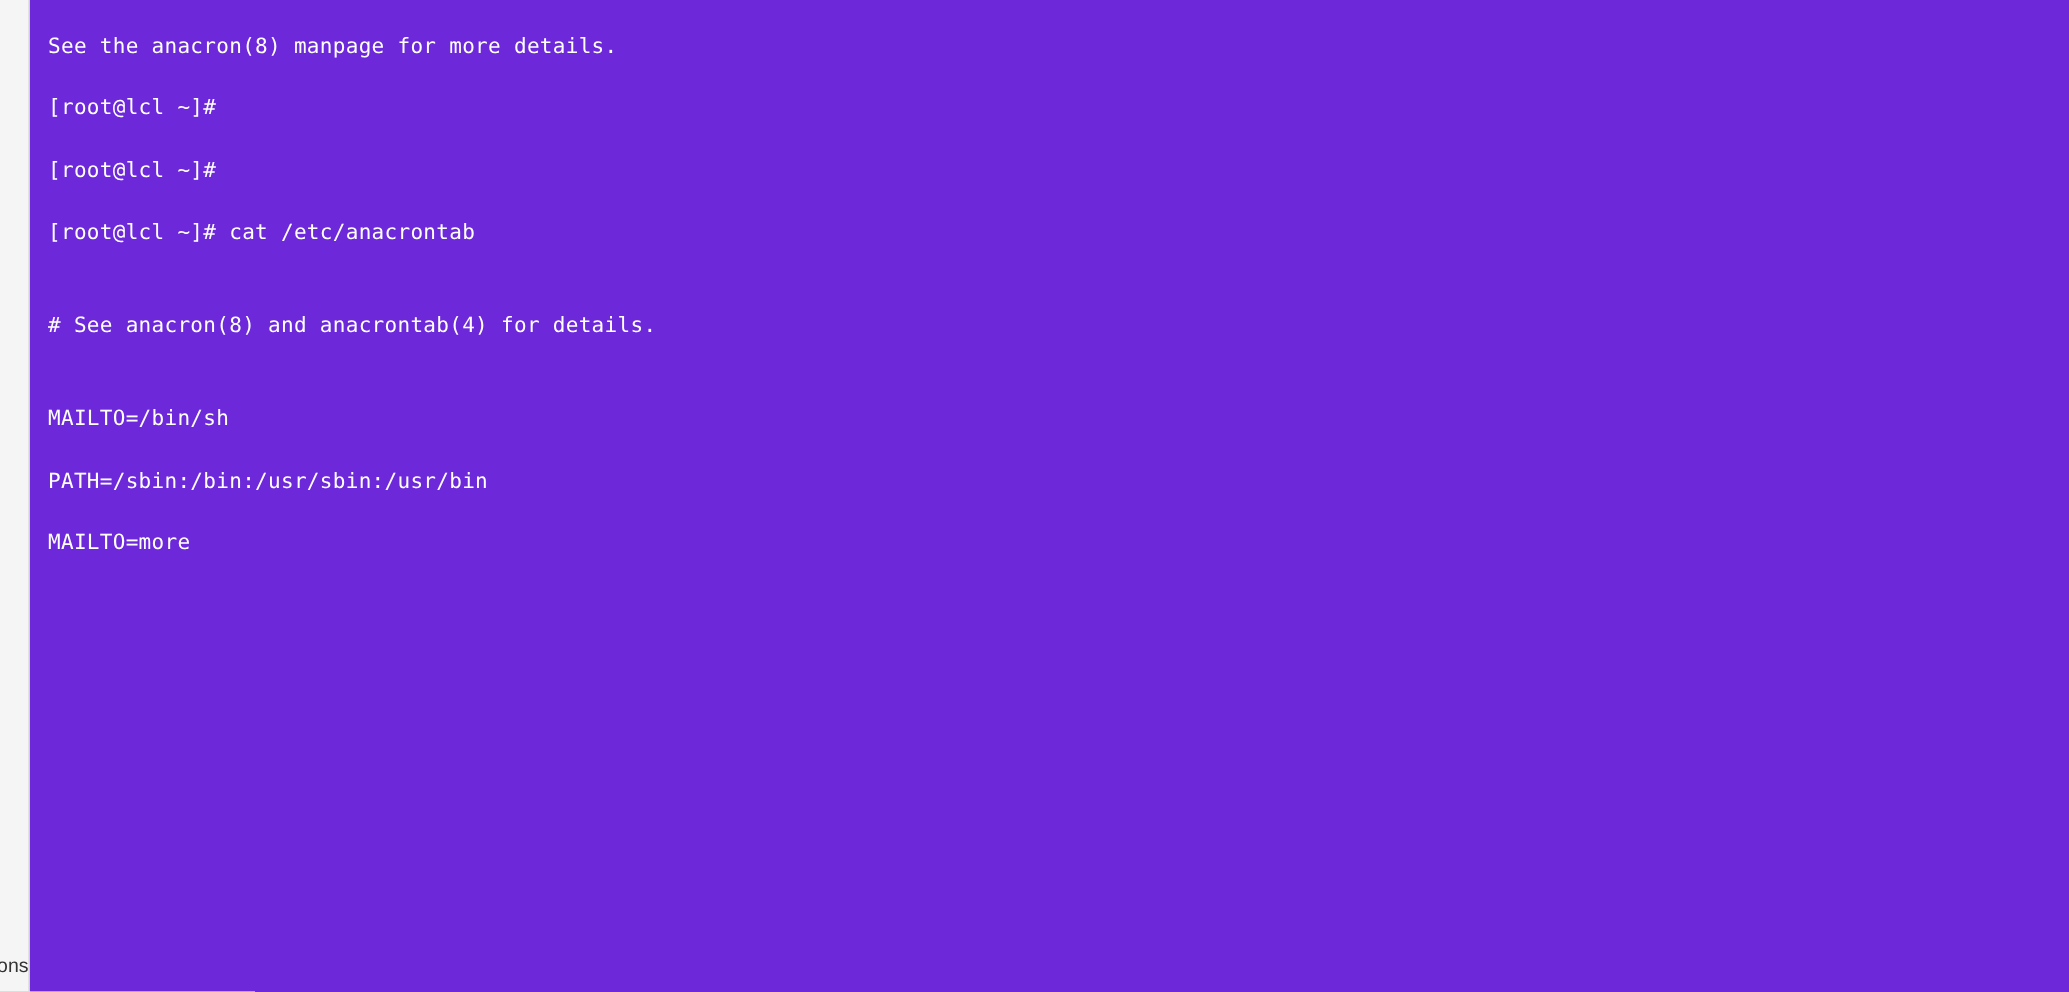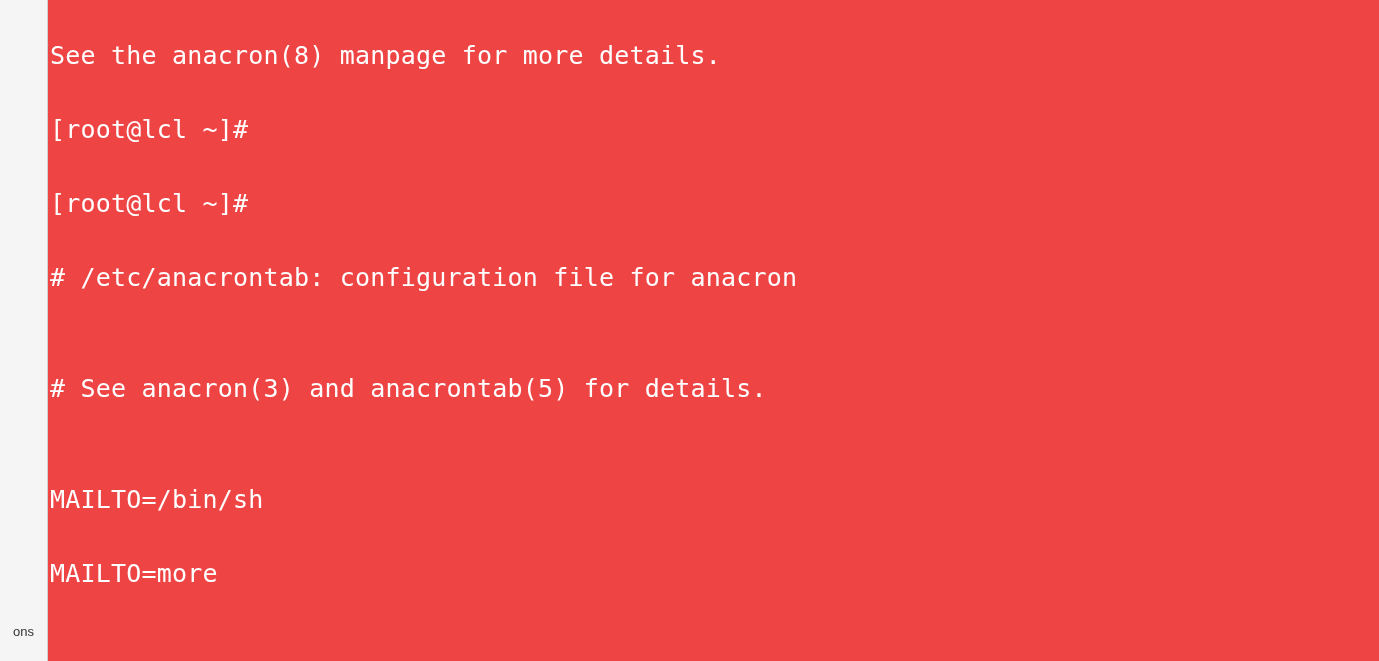--- a/index.html
+++ b/index.html
@@ -9,68 +9,69 @@
       overflow: hidden;
       background: #ffffff;
       font-family: Arial, sans-serif;
     }
     .container {
       display: flex;
       width: 100%;
       height: 100%;
     }
     .sidebar {
-      width: 48px;
+      width: 20px;
       background: #f5f5f5;
       border-right: 1px solid #d0d0d0;
       display: flex;
       flex-direction: column;
       justify-content: flex-end;
-      align-items: center;
-      padding-bottom: 22px;
+      align-items: flex-end;
+      padding-bottom: 10px;
       font-size: 13px;
       color: #333;
     }
     .sidebar-text {
       padding-left: 0px;
       margin-bottom: 0;
     }
     .terminal {
       flex: 1;
-      background: #ef4444;
+      background: #6d28d9;
       color: #ffffff;
       font-family: "DejaVu Sans Mono", "Liberation Mono", "Consolas", monospace;
-      font-size: 25px;
+      font-size: 14px;
       line-height: 1.48;
-      padding: 0 2px;
+      padding: 0 12px;
       white-space: pre;
       overflow: hidden;
       font-weight: 500;
       letter-spacing: 0.2px;
     }
     .line { display: block; }
   </style>
 </head>
 <body>
 
 <div class="container">
 
   <div class="sidebar">
     <span class="sidebar-text">ons</span>
   </div>
 
   <div class="terminal">
 <span class="line">See the anacron(8) manpage for more details.</span>
 <span class="line">[root@lcl ~]# </span>
 <span class="line">[root@lcl ~]# </span>
-<span class="line"># /etc/anacrontab: configuration file for anacron</span>
+<span class="line">[root@lcl ~]# cat /etc/anacrontab</span>
 <span class="line"></span>
-<span class="line"># See anacron(3) and anacrontab(5) for details.</span>
+<span class="line"># See anacron(8) and anacrontab(4) for details.</span>
 <span class="line"></span>
 <span class="line">MAILTO=/bin/sh</span>
+<span class="line">PATH=/sbin:/bin:/usr/sbin:/usr/bin</span>
 <span class="line">MAILTO=more</span>
 
 
 
 
 <span class="line"></span>
 
 
 
 

